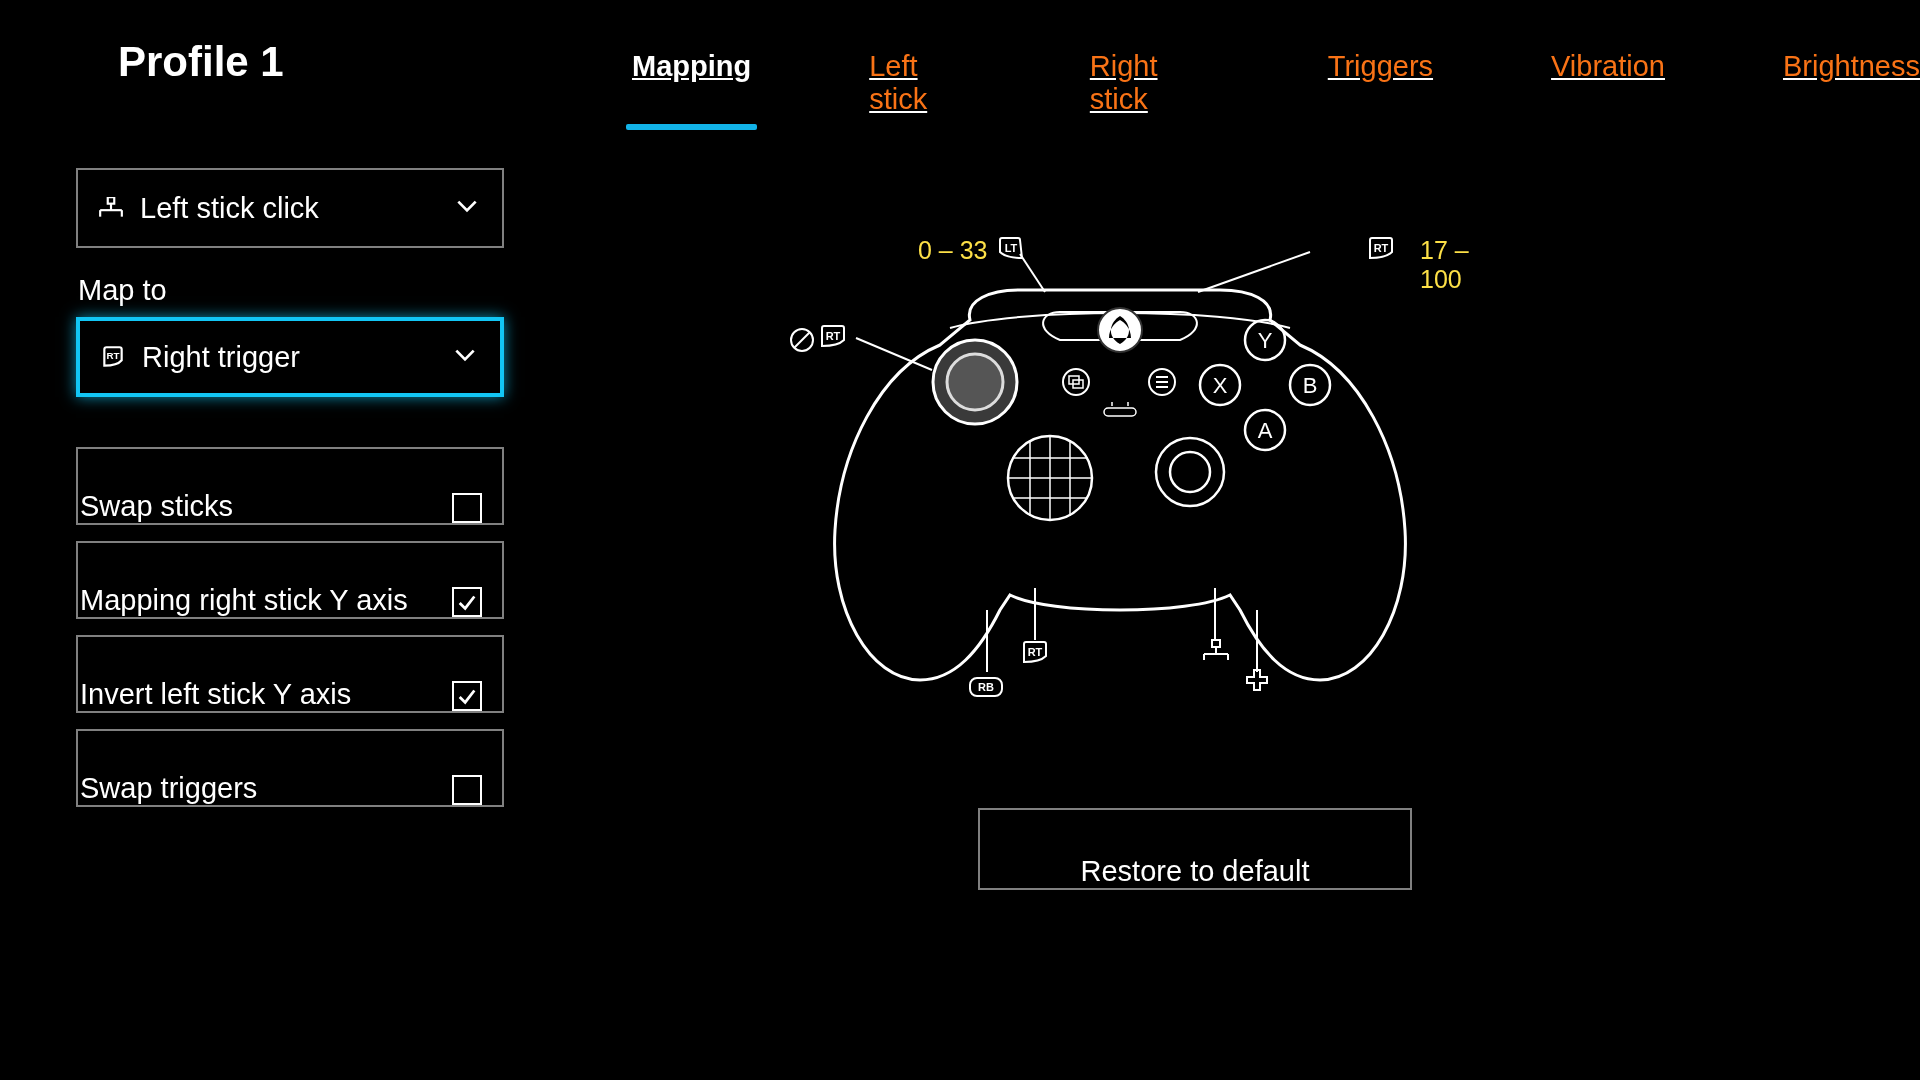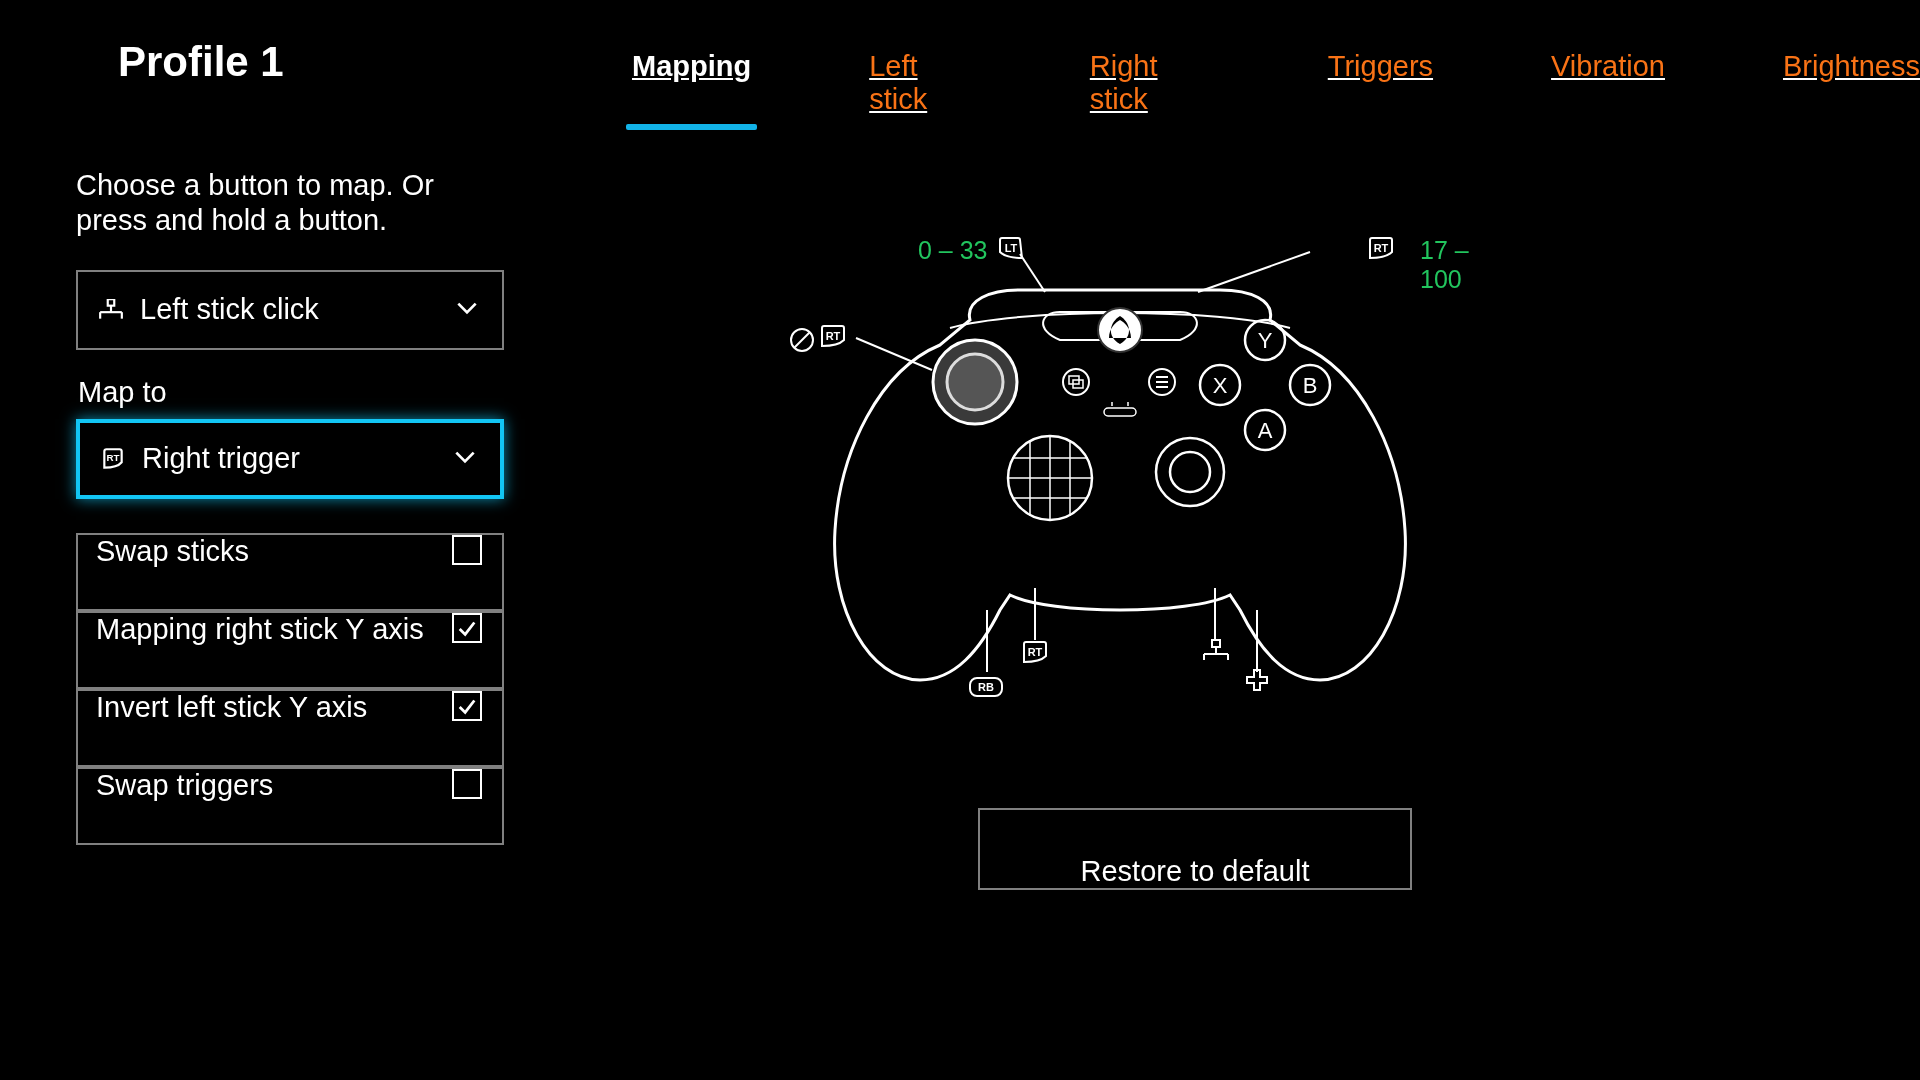--- a/index.html
+++ b/index.html
@@ -103,23 +103,24 @@
 
   .gap {
     height: 34px;
   }
 
   .chk-row {
     width: 428px;
     height: 78px;
     border: 2px solid #808080;
     display: flex;
-    align-items: flex-start;
-    padding: 0 20px 0 18px;
+    align-items: flex-end;
+    padding: 0 20px 0 2px;
     box-sizing: border-box;
+    margin-top: 16px;
     cursor: pointer;
   }
   .chk-label {
     font-size: 29px;
     flex: 1;
   }
   .chk-box {
     width: 30px;
     height: 30px;
     border: 2px solid #fff;
@@ -134,21 +135,21 @@
     position: absolute;
     left: 760px;
     top: 210px;
     width: 720px;
     height: 560px;
   }
   .ca-svg { width: 100%; height: 100%; }
   .label-text {
     position: absolute;
     font-size: 25px;
-    color: #22c55e;
+    color: #fde047;
   }
 
   .restore {
     position: absolute;
     left: 978px;
     top: 808px;
     width: 430px;
     height: 78px;
     border: 2px solid #808080;
     display: flex;
@@ -177,21 +178,20 @@
     <div class="tab active">Mapping</div>
     <div class="tab">Left stick</div>
     <div class="tab">Right stick</div>
     <div class="tab">Triggers</div>
     <div class="tab">Vibration</div>
     <div class="tab">Brightness</div>
   </div>
 </div>
 
 <div class="left-col">
-  <div class="instr">Choose a button to map. Or press and hold a button.</div>
 
   <div class="dd">
     <span class="dd-icon">
       <svg viewBox="0 0 24 20" width="26" height="22">
         <rect x="9" y="0" width="6" height="6" fill="none" stroke="#fff" stroke-width="2"></rect>
         <line x1="12" y1="6" x2="12" y2="12" stroke="#fff" stroke-width="2"></line>
         <line x1="2" y1="12" x2="22" y2="12" stroke="#fff" stroke-width="2"></line>
         <line x1="2" y1="12" x2="2" y2="18" stroke="#fff" stroke-width="2"></line>
         <line x1="22" y1="12" x2="22" y2="18" stroke="#fff" stroke-width="2"></line>
       </svg>

